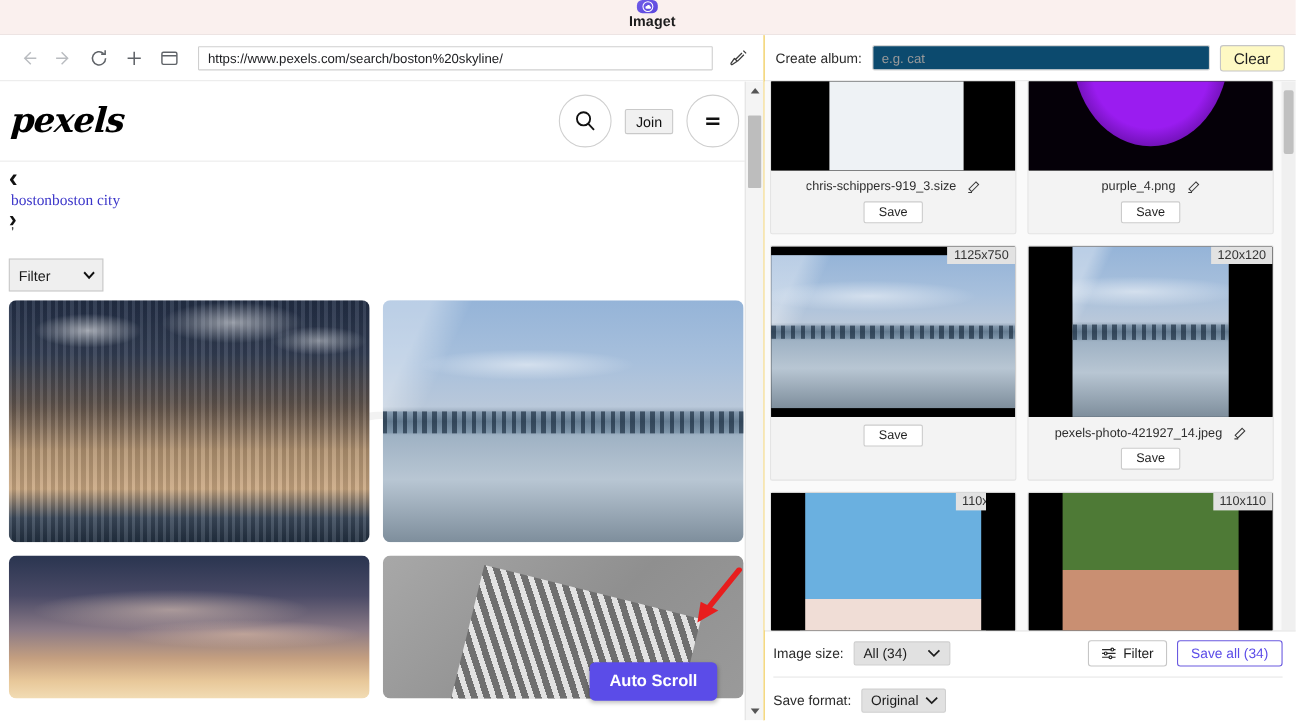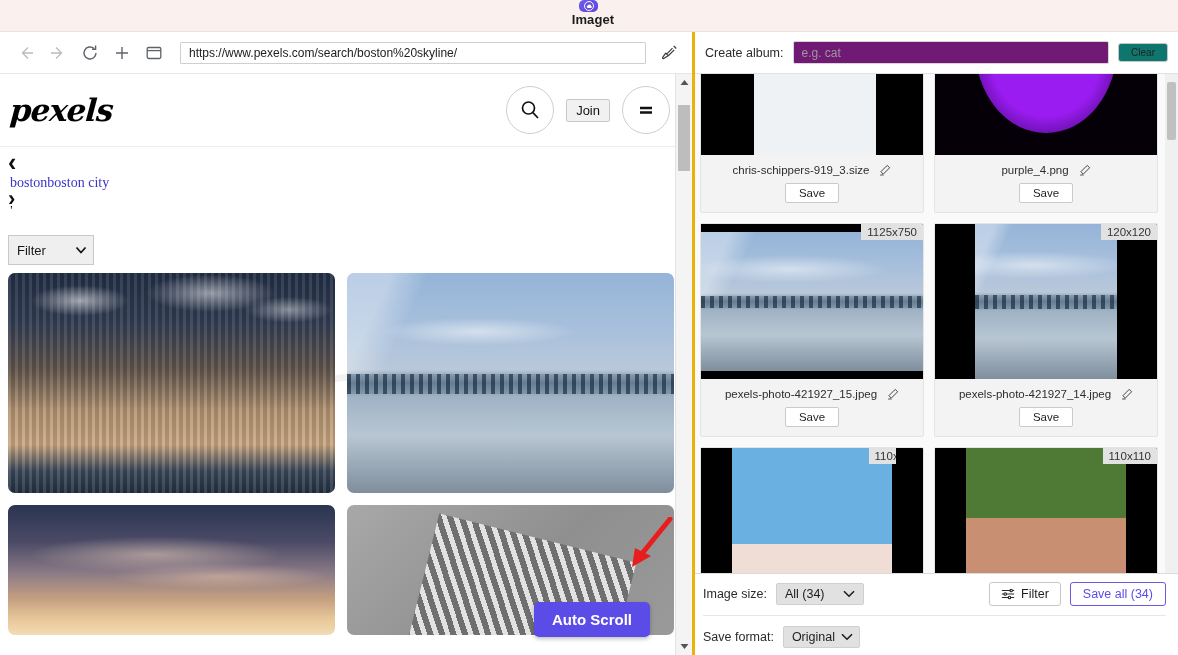--- a/index.html
+++ b/index.html
@@ -31,21 +31,21 @@
     color: #2b2b2b;
   }
   .win-btn:last-child { width: 40px; }
   .win-btn svg { display: block; }
 
   
   .body-split { flex: 1; display: flex; min-height: 0; }
 
   
   .browser { width: 695px; min-width: 695px; display: flex; flex-direction: column;
-             background: #fff; border-right: 3px solid #eab308; position: relative; }
+             background: #fff; border-right: 1px solid #eab308; position: relative; }
   .navbar {
     height: 42px; min-height: 42px; background: #ffffff; display: flex; align-items: center;
     padding: 0 10px 0 12px; border-bottom: 1px solid #e6e6e6;
   }
   .nav-icon {
     width: 28px; height: 28px; display: flex; align-items: center; justify-content: center;
     color: #5f6368; margin-right: 4px;
   }
   .nav-icon.disabled { color: #b9bcc0; }
   .urlbar {
@@ -163,26 +163,26 @@
   .sb-thumb { position: absolute; left: 2px; right: 2px; background: #bdbdbd; border-radius: 1px; }
 
   
   .panel { flex: 1; display: flex; flex-direction: column; background: #fff; min-width: 0; }
   .album-bar {
     height: 42px; min-height: 42px; display: flex; align-items: center; gap: 9px;
     padding: 0 10px 0 10px; border-bottom: 1px solid #e2e2e2; background: #fff;
   }
   .album-label { font-size: 12.5px; color: #2b2b2b; white-space: nowrap; }
   .album-input {
-    flex: 1; height: 23px; border: 1px solid #d6d6d6; background: #701a75;
+    flex: 1; height: 23px; border: 1px solid #d6d6d6; background: #0c4a6e;
     font-size: 12px; color: #9a9a9a; padding: 0 8px; display: flex; align-items: center;
     border-radius: 2px; min-width: 0;
   }
   .clear-btn {
-    border: 1px solid #c6c6c6; background: #0f766e; font-size: 10px; color: #1f1f1f;
+    border: 1px solid #c6c6c6; background: #fef9c3; font-size: 14px; color: #1f1f1f;
     padding: 3px 12px; border-radius: 3px;
   }
 
   .grid-wrap { flex: 1; position: relative; overflow: hidden; background: #fafafa; }
   .grid { display: grid; grid-template-columns: 1fr 1fr; gap: 10px; padding: 0 20px 0 5px; }
   .card { background: #f3f3f3; border: 1px solid #e4e4e4; border-radius: 2px; overflow: hidden; }
   .card-img { position: relative; height: 155px; background: #000; display: flex; align-items: center; justify-content: center; overflow: hidden; }
   .dim-badge {
     position: absolute; right: 0; top: 0; background: #e2e2e2; color: #343434;
     font-size: 11.5px; padding: 2px 6px;
@@ -454,28 +454,20 @@
 
           <div class="card">
             <div class="card-img">
               <div class="wide-sky">
                 <div class="inner">
                     <div class="art-city-b" style="position:relative;"></div>
                   </div>
               </div>
               <span class="dim-badge">1125x750</span>
             </div>
-            <div class="card-name-row">
-              <span class="card-name">pexels-photo-421927_15.jpeg</span>
-              <span class="pencil">
-                <svg width="12" height="12" viewBox="0 0 14 14">
-                    <path d="M9.6 1.6l2.8 2.8L5 11.8 2.2 9zM1.4 12.8h4" fill="none" stroke="#3a3a3a" stroke-width="1.1"></path>
-                  </svg>
-              </span>
-            </div>
             <div class="save-row">
               <div class="save-btn">Save</div>
             </div>
           </div>
 
           <div class="card">
             <div class="card-img">
               <div class="wide-sky narrow">
                 <div class="inner">
                     <div class="art-city-b" style="position:relative;"></div>

